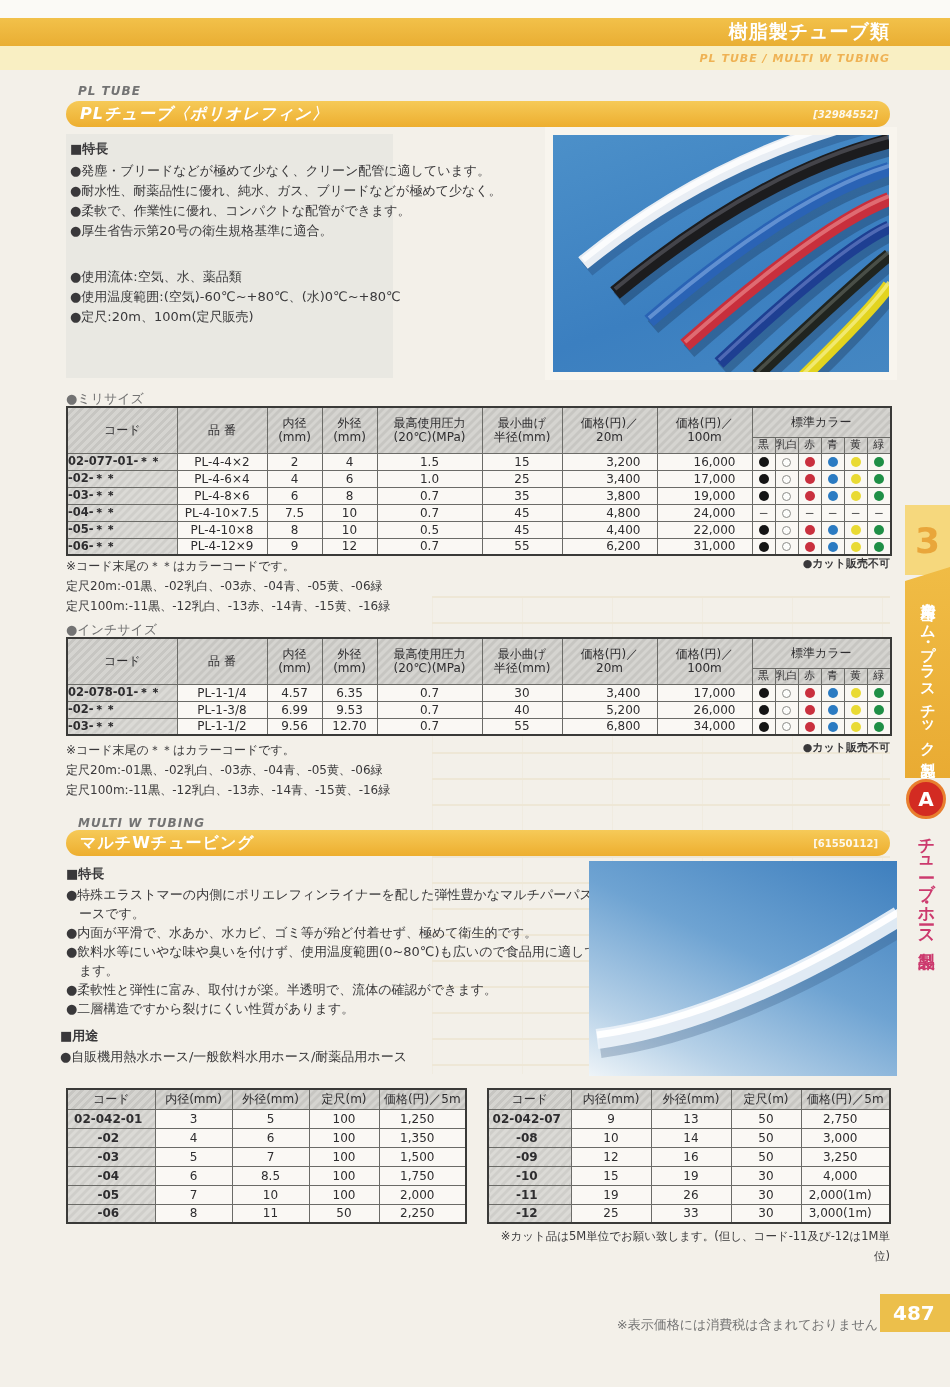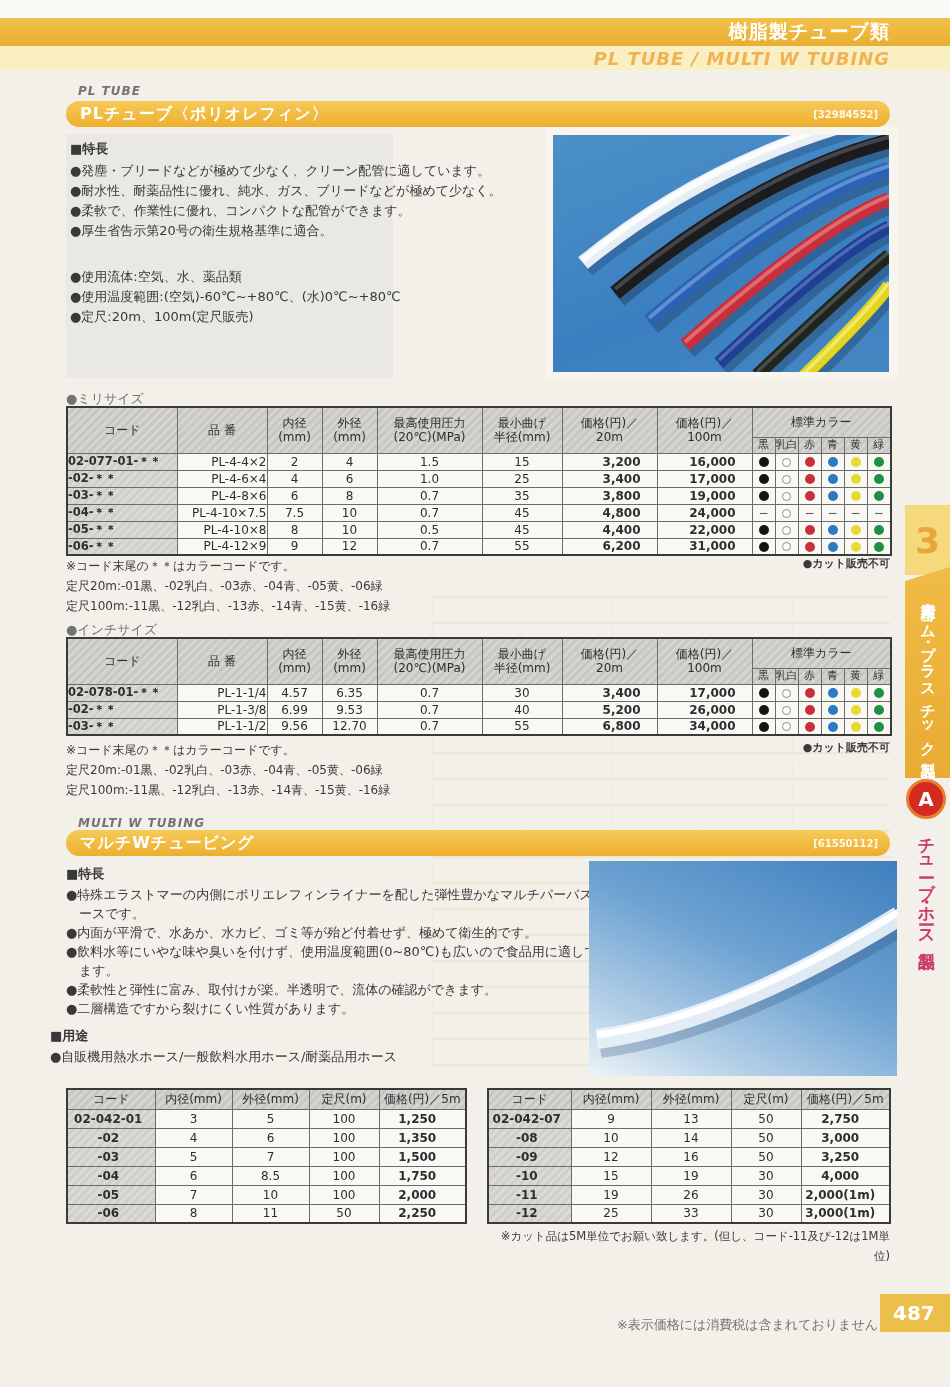--- a/index.html
+++ b/index.html
@@ -6,21 +6,21 @@
   body { font-family:"DejaVu Sans","Liberation Sans",sans-serif; }
   #page { position:relative; width:950px; height:1387px; background:#f3f0e9; overflow:hidden; }
   .abs { position:absolute; }
 
   
   .band1 { top:18px; left:0; width:950px; height:28px;
            background:linear-gradient(180deg,#f2c14a,#e9ae33); display:flex; align-items:center; justify-content:flex-end; }
   .band1 span { color:#fff; font-size:19px; font-weight:bold; padding-right:60px; letter-spacing:1px; }
   .band2 { top:46px; left:0; width:950px; height:24px; background:#f9efc3;
            display:flex; align-items:center; justify-content:flex-end; }
-  .band2 span { color:#efb254; font-size:18px; font-weight:bold; font-style:italic; padding-right:60px; letter-spacing:1px; }
+  .band2 span { color:#efb254; font-size:11px; font-weight:bold; font-style:italic; padding-right:60px; letter-spacing:1px; }
 
   
   .eyebrow { color:#737373; font-size:12px; font-weight:bold; font-style:italic; letter-spacing:1px; }
   .titlebar { left:66px; width:824px; height:26px; border-radius:13px;
               background:linear-gradient(180deg,#f6ca58,#edae2f);
               display:flex; align-items:center; justify-content:space-between; padding:0 12px 0 14px; }
   .titlebar .t { color:#fff; font-size:16px; font-weight:bold; letter-spacing:1px; }
   .titlebar .badge { color:#fff; font-size:10px; font-weight:bold; opacity:.9; }
 
   
@@ -43,22 +43,22 @@
   .spec-table { width:824px; }
   th, td { border:1px solid #6b6b67; color:#2e2d2f; overflow:hidden; }
   table { border:2px solid #3a3a38; }
   th { background:repeating-linear-gradient(135deg,#d5d4d0 0 3px,#c7c6c2 3px 6px);
        font-size:12px; font-weight:normal; white-space:pre-line; line-height:14px; }
   .spec-table thead tr:first-child th { height:30px; }
   .spec-table thead tr:last-child th { height:16px; font-size:11px; }
   .spec-table td { height:17px; font-size:12px; text-align:center; }
   td.c-code { background:repeating-linear-gradient(135deg,#dbdad6 0 3px,#cfcecA 3px 6px);
               font-weight:bold; text-align:left; padding-right:6px; font-size:11.5px; }
-  td.c-part { text-align:right; }
-  td.c-p20, td.c-p100, td.c-price { font-weight:bold; text-align:right; padding-right:16px; }
+  td.c-part { text-align:center; }
+  td.c-p20, td.c-p100, td.c-price { font-weight:normal; text-align:right; padding-right:16px; }
   .dot { display:inline-block; width:10px; height:10px; border-radius:50%; vertical-align:middle; }
   .dot-black { background:#141414; }
   .dot-milk  { background:#fdfdfb; border:1.5px solid #8d8d89; width:9px; height:9px; }
   .dot-red   { background:#c9303e; }
   .dot-blue  { background:#2b7bc2; }
   .dot-yellow{ background:#e9da33; }
   .dot-green { background:#1f8f46; }
   .color-cell { font-size:11px; color:#555; }
 
   .mini-table td { height:19px; font-size:12px; text-align:center; }
@@ -107,21 +107,21 @@
   <div class="abs band1">
     <span>樹脂製チューブ類</span>
   </div>
   <div class="abs band2">
     <span>PL TUBE / MULTI W TUBING</span>
   </div>
 
   <div class="abs ghost"></div>
 
   <div class="abs eyebrow" style="left:78px; top:84px;">PL TUBE</div>
-  <div class="abs titlebar" style="top:101px;">
+  <div class="abs titlebar" style="top:101px;font-style:italic;">
     <span class="t">PLチューブ〈ポリオレフィン〉</span>
     <span class="badge">[32984552]</span>
   </div>
 
   <div class="abs panel" style="left:66px; top:134px; width:327px; height:244px;"></div>
   <div class="abs ftext" style="left:70px; top:139px;">
     <div class="hd">■特長</div>
     <div>
         <div class="bullet">●発塵・ブリードなどが極めて少なく、クリーン配管に適しています。</div>
         <div class="bullet">●耐水性、耐薬品性に優れ、純水、ガス、ブリードなどが極めて少なく。</div>
@@ -426,21 +426,21 @@
   <div class="abs ftext2" style="left:66px; top:864px;">
     <div class="hd" style="font-weight:bold; margin-bottom:2px;">■特長</div>
     <div>
         <div class="bullet">●特殊エラストマーの内側にポリエレフィンライナーを配した弾性豊かなマルチパーパスホースです。</div>
         <div class="bullet">●内面が平滑で、水あか、水カビ、ゴミ等が殆ど付着せず、極めて衛生的です。</div>
         <div class="bullet">●飲料水等にいやな味や臭いを付けず、使用温度範囲(0~80℃)も広いので食品用に適しています。</div>
         <div class="bullet">●柔軟性と弾性に富み、取付けが楽。半透明で、流体の確認ができます。</div>
         <div class="bullet">●二層構造ですから裂けにくい性質があります。</div>
       </div>
   </div>
-  <div class="abs ftext2" style="left:50px; top:1026px;">
+  <div class="abs ftext2" style="left:60px; top:1026px;">
     <div style="font-weight:bold; margin-bottom:2px;">■用途</div>
     <div class="bullet">●自販機用熱水ホース/一般飲料水用ホース/耐薬品用ホース</div>
   </div>
 
   <div class="abs photo2">
     <svg width="308" height="215" viewBox="0 0 308 215">
       <path d="M 8,178 Q 140,160 310,55" stroke="rgba(40,70,110,.25)" stroke-width="22" fill="none" transform="translate(3,8)"></path>
       <path d="M 8,178 Q 140,160 310,55" stroke="rgba(235,242,248,.92)" stroke-width="20" fill="none"></path>
       <path d="M 8,178 Q 140,160 310,55" stroke="rgba(255,255,255,.95)" stroke-width="7" fill="none" transform="translate(0,-4)"></path>
     </svg>

